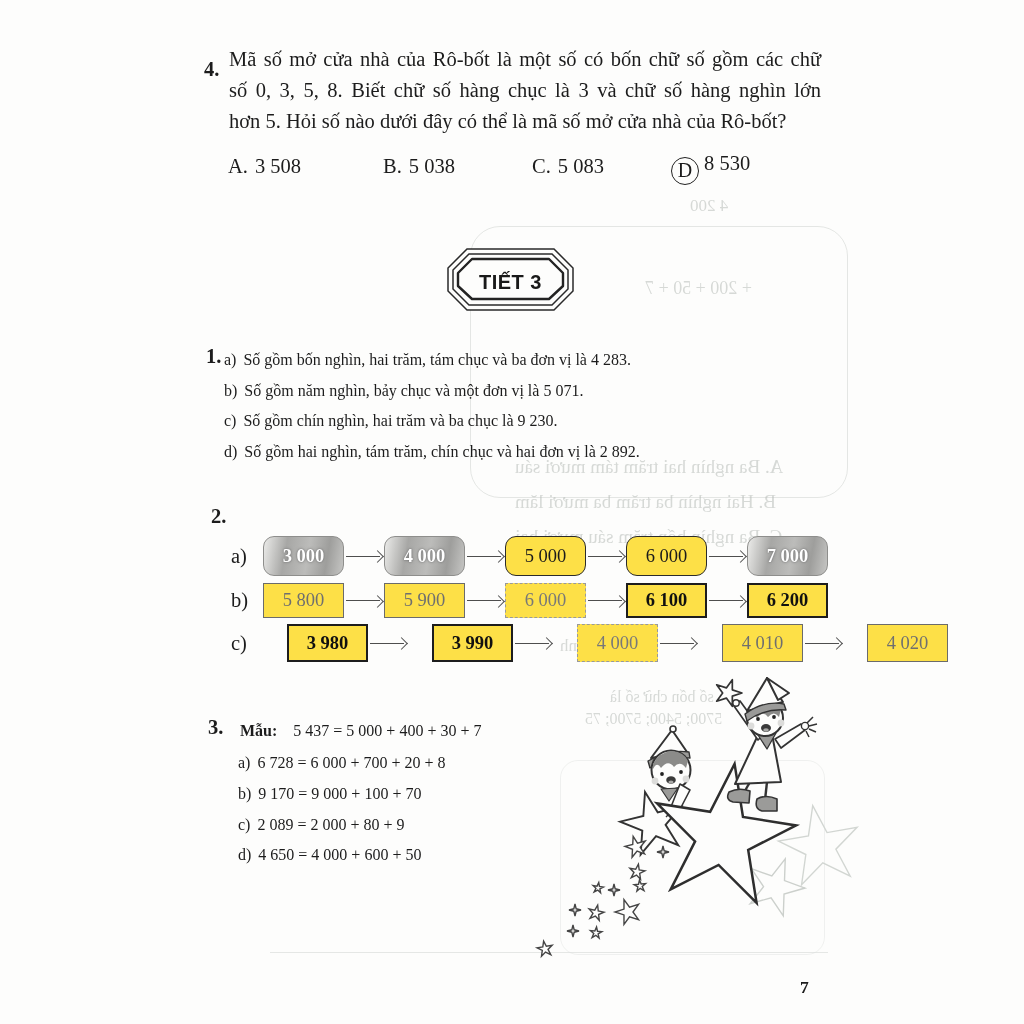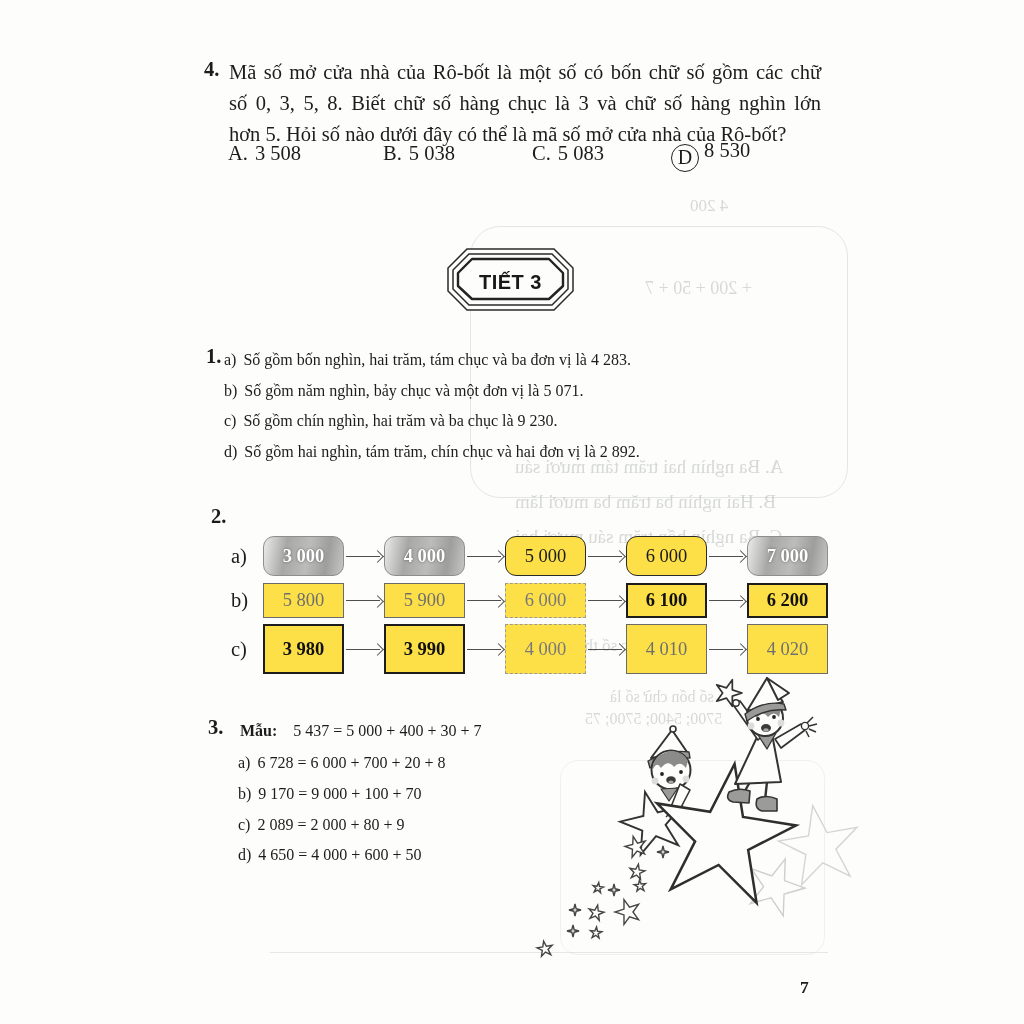--- a/index.html
+++ b/index.html
@@ -9,26 +9,26 @@
     background:#fdfdfc;
     font-family:"Liberation Serif","DejaVu Serif",serif;
     color:#1c1c1c;
     overflow:hidden;
   }
   .abs { position:absolute; }
 
   
   .qnum { position:absolute; font-weight:bold; font-size:20.5px; }
   .q4-text {
-    position:absolute; left:229px; top:57px; width:592px;
+    position:absolute; left:229px; top:44px; width:592px;
     font-size:20.5px; line-height:30.8px;
   }
   .jline { text-align:justify; text-align-last:justify; white-space:normal; }
   .options { position:absolute; left:0; top:142px; width:1024px; height:32px; font-size:20.5px; }
-  .opt { position:absolute; white-space:nowrap; }
+  .opt { position:absolute; white-space:nowrap;margin-top:13px; }
   .opt-label { margin-right:7px; }
   .circle {
     display:inline-flex; width:28px; height:28px;
     border:1.9px solid #222; border-radius:50%;
     align-items:center; justify-content:center;
     margin-right:5px; vertical-align:-7px; font-size:20px;
   }
 
   
   .badge { position:absolute; left:447px; top:248px; width:127px; height:63px; }
@@ -45,21 +45,21 @@
 
   
   .seq-row { position:absolute; left:231px; display:flex; align-items:center; }
   .row-label { width:32px; font-size:20.5px; flex:0 0 32px; }
   .nbox {
     width:81px; flex:0 0 81px; display:flex; align-items:center; justify-content:center;
     font-size:18.5px; background:#fde047;
   }
   .row-a .nbox { height:40px;border-radius:11px; }
   .row-b .nbox { height:35px; }
-  .row-c .nbox { height:50px; }
+  .row-c .nbox { height:38px;margin-left:24px; }
   .nbox.solid  { border:1.8px solid #2b2b2b; color:#1b1b1b; }
   .nbox.bold   { border:2.6px solid #1d1d1d; color:#101010; font-weight:bold; }
   .nbox.thin   { border:1.3px solid #6b6b6b; color:#6f6f6f; }
   .nbox.dashed { border:1.4px dashed #9a9a9a; color:#787878; }
   .nbox.shaded {
     border:1.4px solid #8e8e8c; color:#ffffff; font-weight:bold;
     background:linear-gradient(100deg,#ececea 0%,#a7a7a5 28%,#bcbcba 55%,#9e9e9c 78%,#c6c6c4 100%);
     text-shadow:0 0 3px #6f6f6f, 0 0 1px #7a7a7a;
   }
   .arrow { width:40px; flex:0 0 40px; height:11px; position:relative; }

